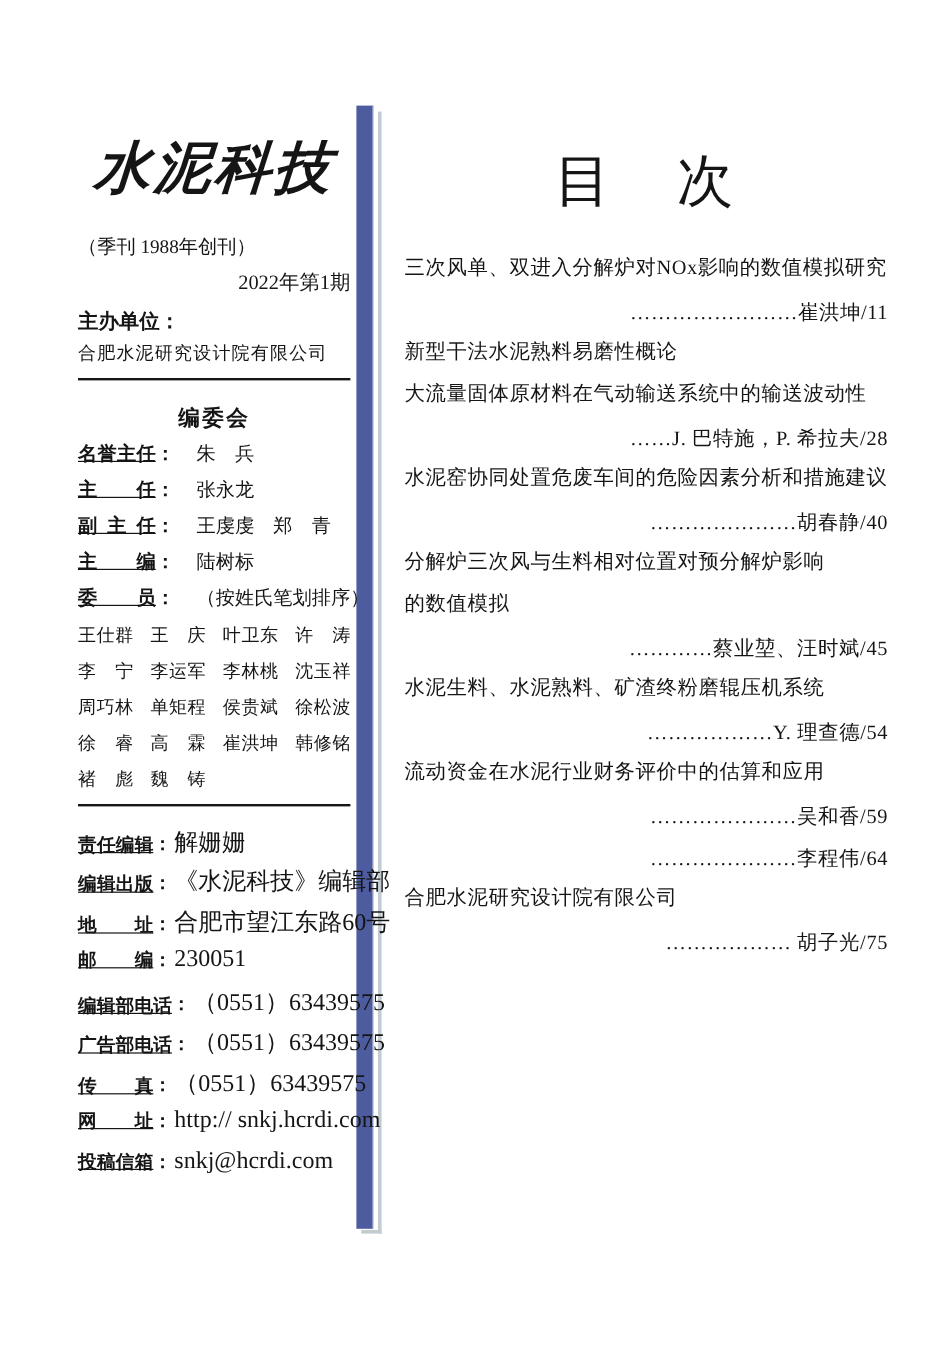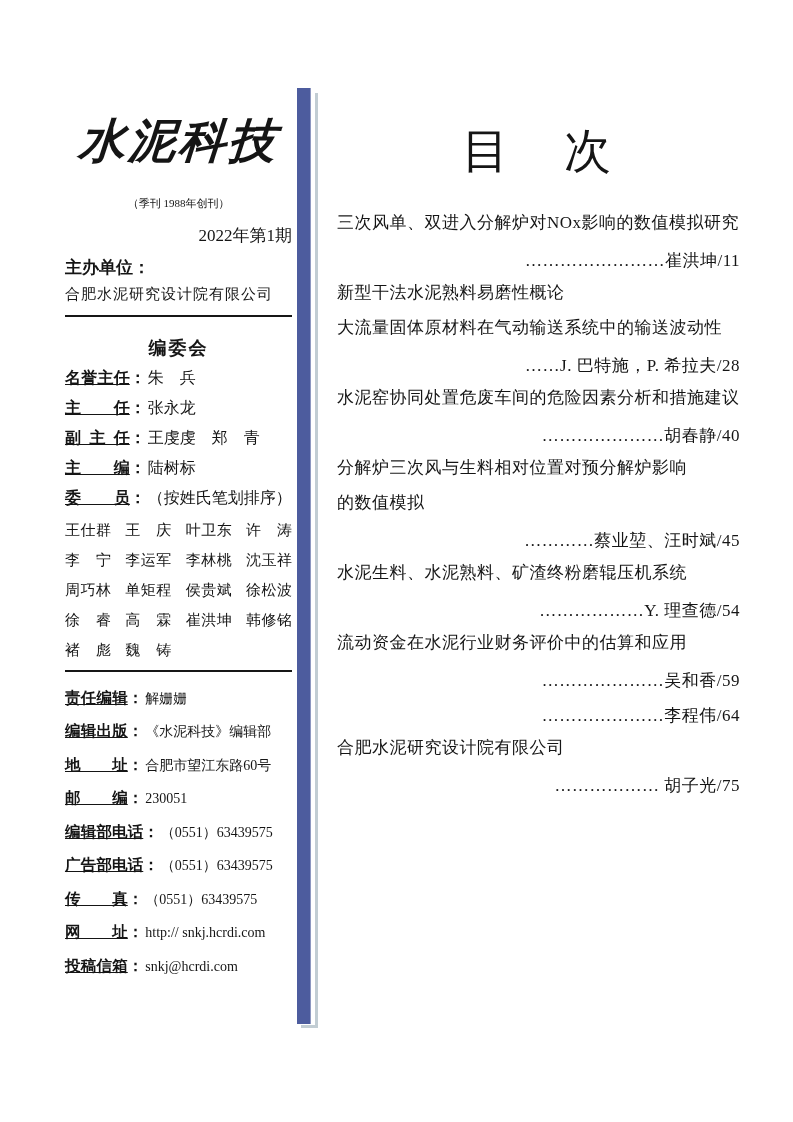--- a/index.html
+++ b/index.html
@@ -13,44 +13,44 @@
   .accent-bar-shadow-v{position:absolute;left:315px;top:93px;width:3px;height:935px;background:#c2cdd3;}
   .accent-bar-shadow-h{position:absolute;left:301px;top:1025px;width:17px;height:3px;background:#c2cdd3;}
 
   
   .left-col{position:absolute;left:65px;top:0;width:227px;}
   .journal-title{
     position:absolute;top:112px;left:0;width:100%;text-align:center;
     font-size:47px;font-weight:900;font-style:italic;letter-spacing:3px;
     transform:skewX(-4deg);white-space:nowrap;line-height:1.25;
   }
-  .journal-subtitle{position:absolute;top:196px;left:0;width:100%;text-align:center;font-size:11px;}
+  .journal-subtitle{position:absolute;top:196px;left:0;width:100%;text-align:left;font-size:16px;}
   .journal-issue{position:absolute;top:224px;left:0;width:100%;text-align:right;font-size:17px;}
   .organizer-label{position:absolute;top:256px;left:0;font-size:17px;}
   .organizer-value{position:absolute;top:285px;left:0;font-size:15px;letter-spacing:1px;white-space:nowrap;}
   .rule{position:absolute;left:0;width:227px;height:2px;background:#161616;}
   .rule-1{top:315px;}
   .rule-2{top:670px;}
   .hei{font-family:"Liberation Sans","DejaVu Sans",sans-serif;font-weight:700;}
   .board-heading{position:absolute;top:336px;left:0;width:100%;text-align:center;font-size:18px;letter-spacing:2px;}
   .lbl{display:inline-block;text-align:justify;text-align-last:justify;vertical-align:bottom;text-decoration:underline;}
   .w4{width:4.05em;}
   .w5{width:5.05em;}
   .row{position:absolute;left:0;width:227px;white-space:nowrap;}
   .board-row{font-size:16px;}
-  .board-row .val{font-size:16px;margin-left:2px;}
+  .board-row .val{font-size:16px;margin-left:18px;}
   .val-paren{font-size:13px;}
   .members-grid{
     position:absolute;top:515px;left:0;width:227px;
     display:grid;grid-template-columns:repeat(4,46px);justify-content:space-between;
     font-size:15px;line-height:30px;
   }
   .member{display:block;text-align:justify;text-align-last:justify;}
   .info-row{font-size:15.5px;}
-  .info-row .val{font-size:14px;margin-left:2px;}
+  .info-row .val{font-size:20px;margin-left:2px;}
 
   
   .right-col{position:absolute;left:337px;top:0;width:403px;}
   .toc-heading{position:absolute;top:120px;left:0;width:100%;text-align:center;font-size:47px;letter-spacing:4px;}
   .toc-list{position:absolute;top:205px;left:0;width:403px;font-size:17px;line-height:35px;}
   .toc-title{text-align:left;white-space:pre-line;letter-spacing:0.5px;}
   .toc-authors{text-align:right;transform:translateY(3px);letter-spacing:0.5px;}
 </style>
 </head>
 <body>

